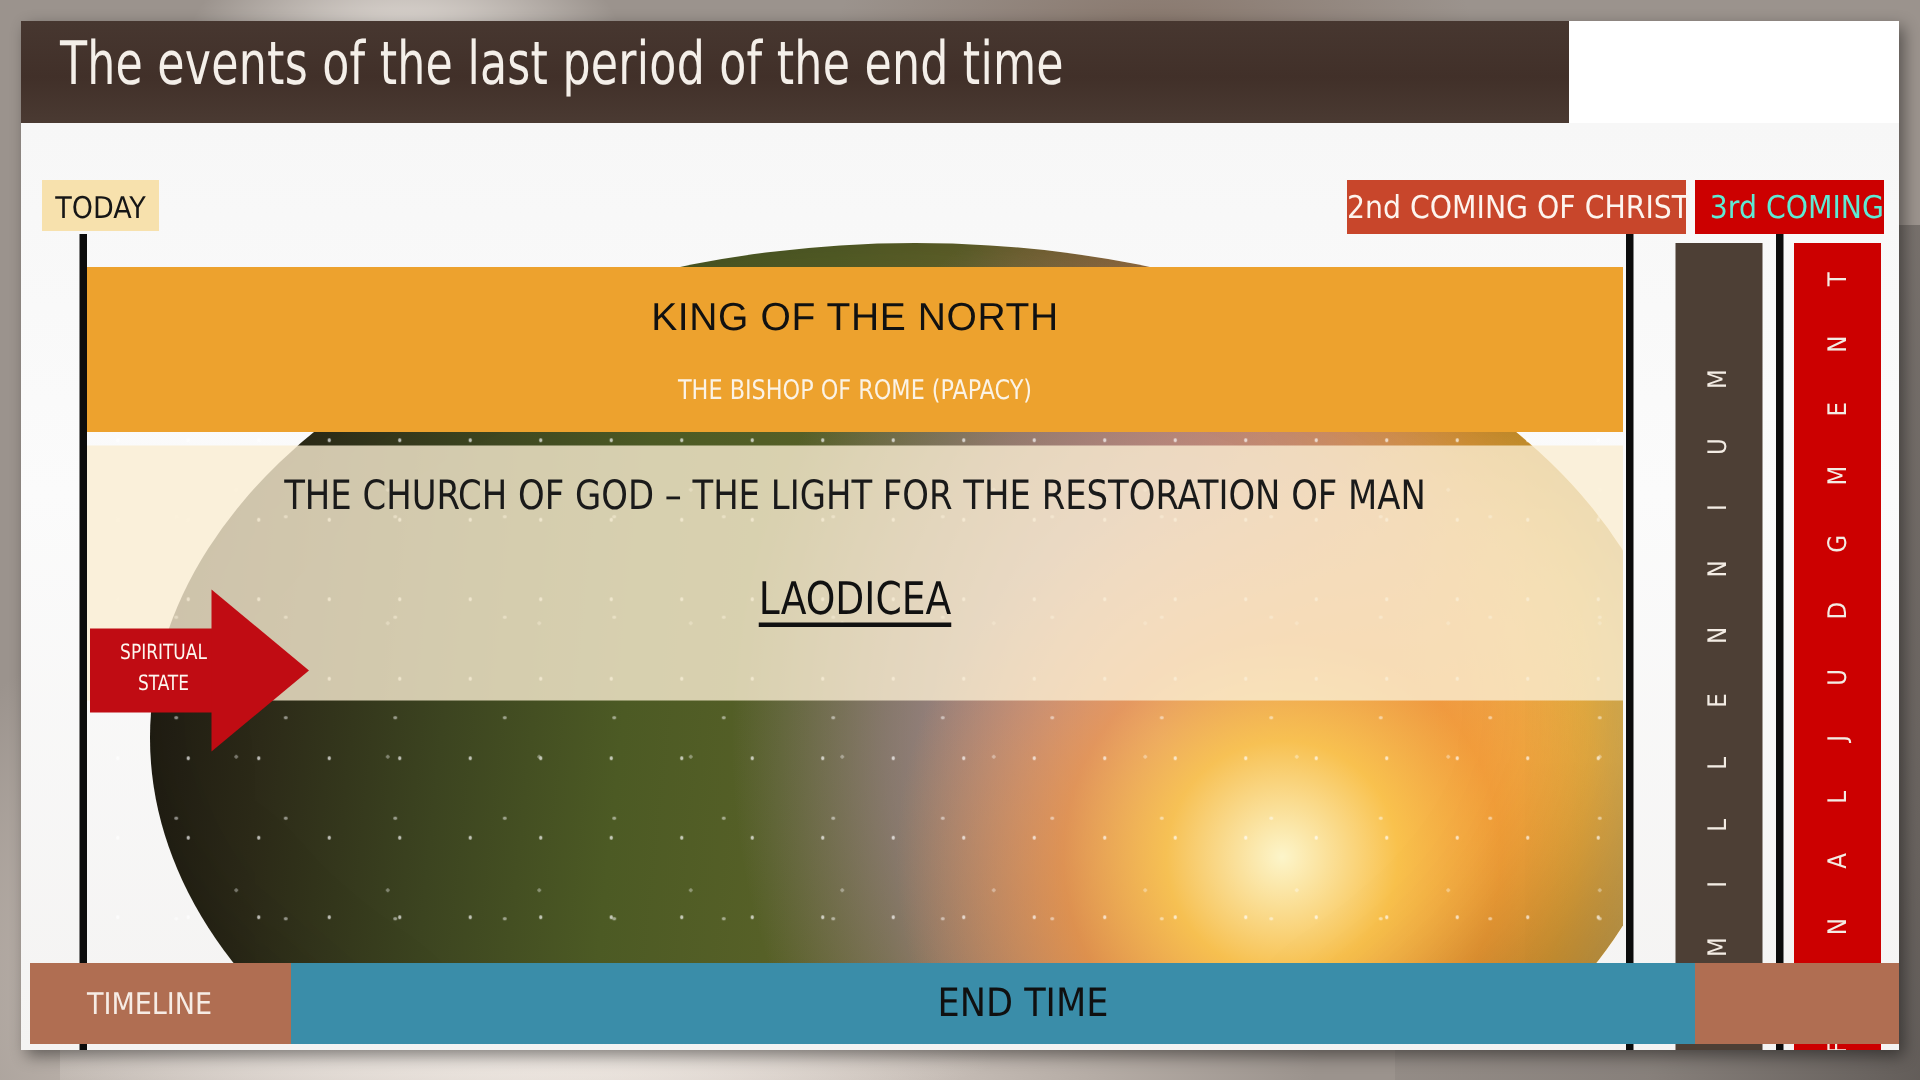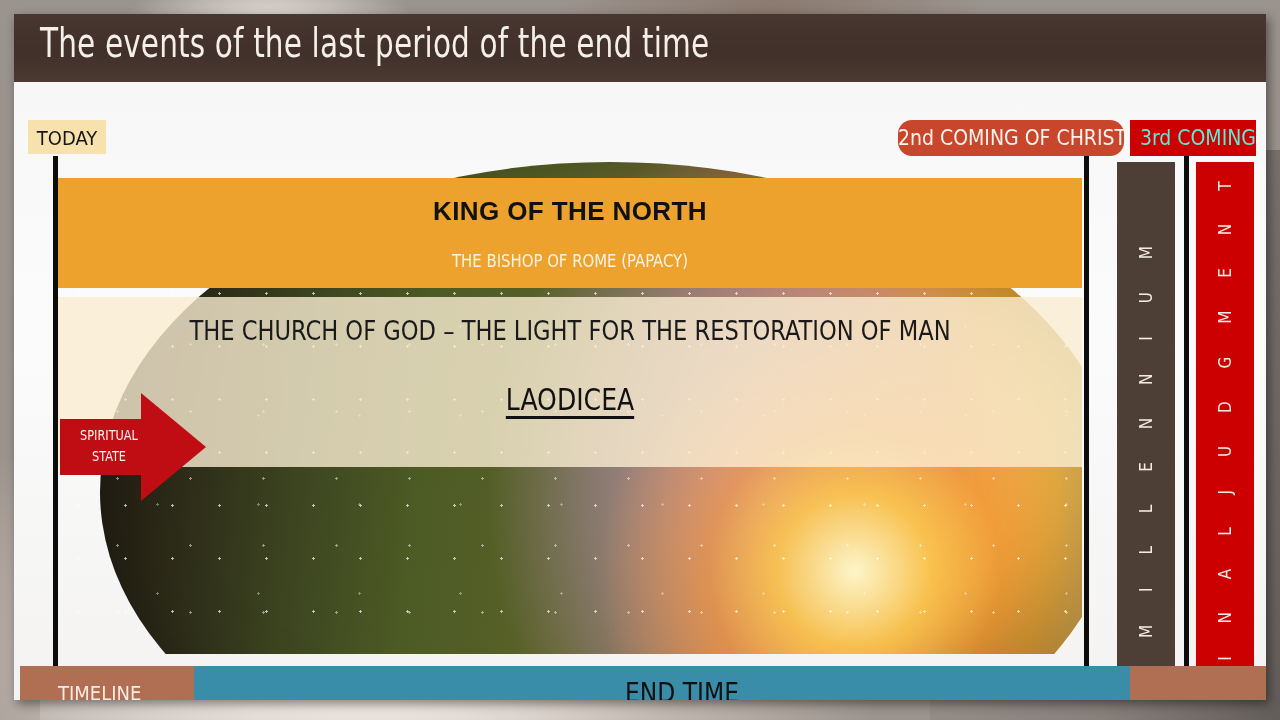--- a/index.html
+++ b/index.html
@@ -43,21 +43,21 @@
     left: 14px; top: 14px;
     width: 1252px; height: 686px;
     background: #ffffff;
     box-shadow: 3px 4px 10px rgba(0,0,0,.45);
     overflow: hidden;
   }
 
   
   #title-bar {
     position: absolute; left: 0; top: 0;
-    width: 1252px; height: 68px;
+    width: 1032px; height: 68px;
     background: linear-gradient(180deg, #473730 0%, #413029 55%, #4a3a32 100%);
   }
   #title-text {
     position: absolute;
     left: 26px; top: 6px;
     font-size: 40px;
     font-weight: 300;
     color: #f4efe9;
     letter-spacing: .2px;
     font-family: "DejaVu Sans Condensed", "Liberation Sans Narrow", "Liberation Sans", sans-serif;
@@ -118,21 +118,21 @@
   
   #king-band {
     position: absolute;
     left: 44px; top: 96px;
     width: 1024px; height: 110px;
     background: #eda22e;
     text-align: center;
   }
   #king-title {
     position: absolute; left: 0; right: 0; top: 18px;
-    font-size: 26px; font-weight: bold; color: #111111;
+    font-size: 26px; font-weight: normal; color: #111111;
     letter-spacing: .4px;
   }
   #king-sub {
     position: absolute; left: 0; right: 0; top: 72px;
     font-size: 18px; color: #fbf3e6; font-weight: 400;
     font-family: "DejaVu Sans Condensed", "Liberation Sans Narrow", "Liberation Sans", sans-serif;
     transform: scaleX(.92);
   }
 
   
@@ -203,21 +203,20 @@
     color: #161616;
     font-size: 20px;
   }
   #coming2-label {
     left: 884px; top: 38px;
     width: 226px; height: 36px;
     line-height: 36px;
     background: #c8462b;
     color: #fdf4ee;
     font-size: 21px;
-    border-radius: 14px;
   }
   #coming3-label {
     left: 1116px; top: 38px;
     width: 126px; height: 36px;
     line-height: 36px;
     background: #cc0000;
     color: #5eead4;
     font-size: 21px;
     text-align: right;
   }
@@ -250,21 +249,21 @@
     font-size: 17px;
     letter-spacing: 14px;
     color: #f3ece4;
     font-family: "DejaVu Sans Condensed", "Liberation Sans Narrow", "Liberation Sans", sans-serif;
   }
 
   
   #timeline-strip {
     position: absolute;
     left: 6px; top: 560px;
-    width: 1044px; height: 54px; margin-top: 24px;
+    width: 1044px; height: 54px;
   }
   #timeline-legend {
     position: absolute; left: 0; top: 0;
     width: 174px; height: 54px;
     background: #b06e52;
     color: #f6ece5;
     font-size: 20px;
     line-height: 54px;
     padding-left: 38px;
     box-sizing: border-box;

